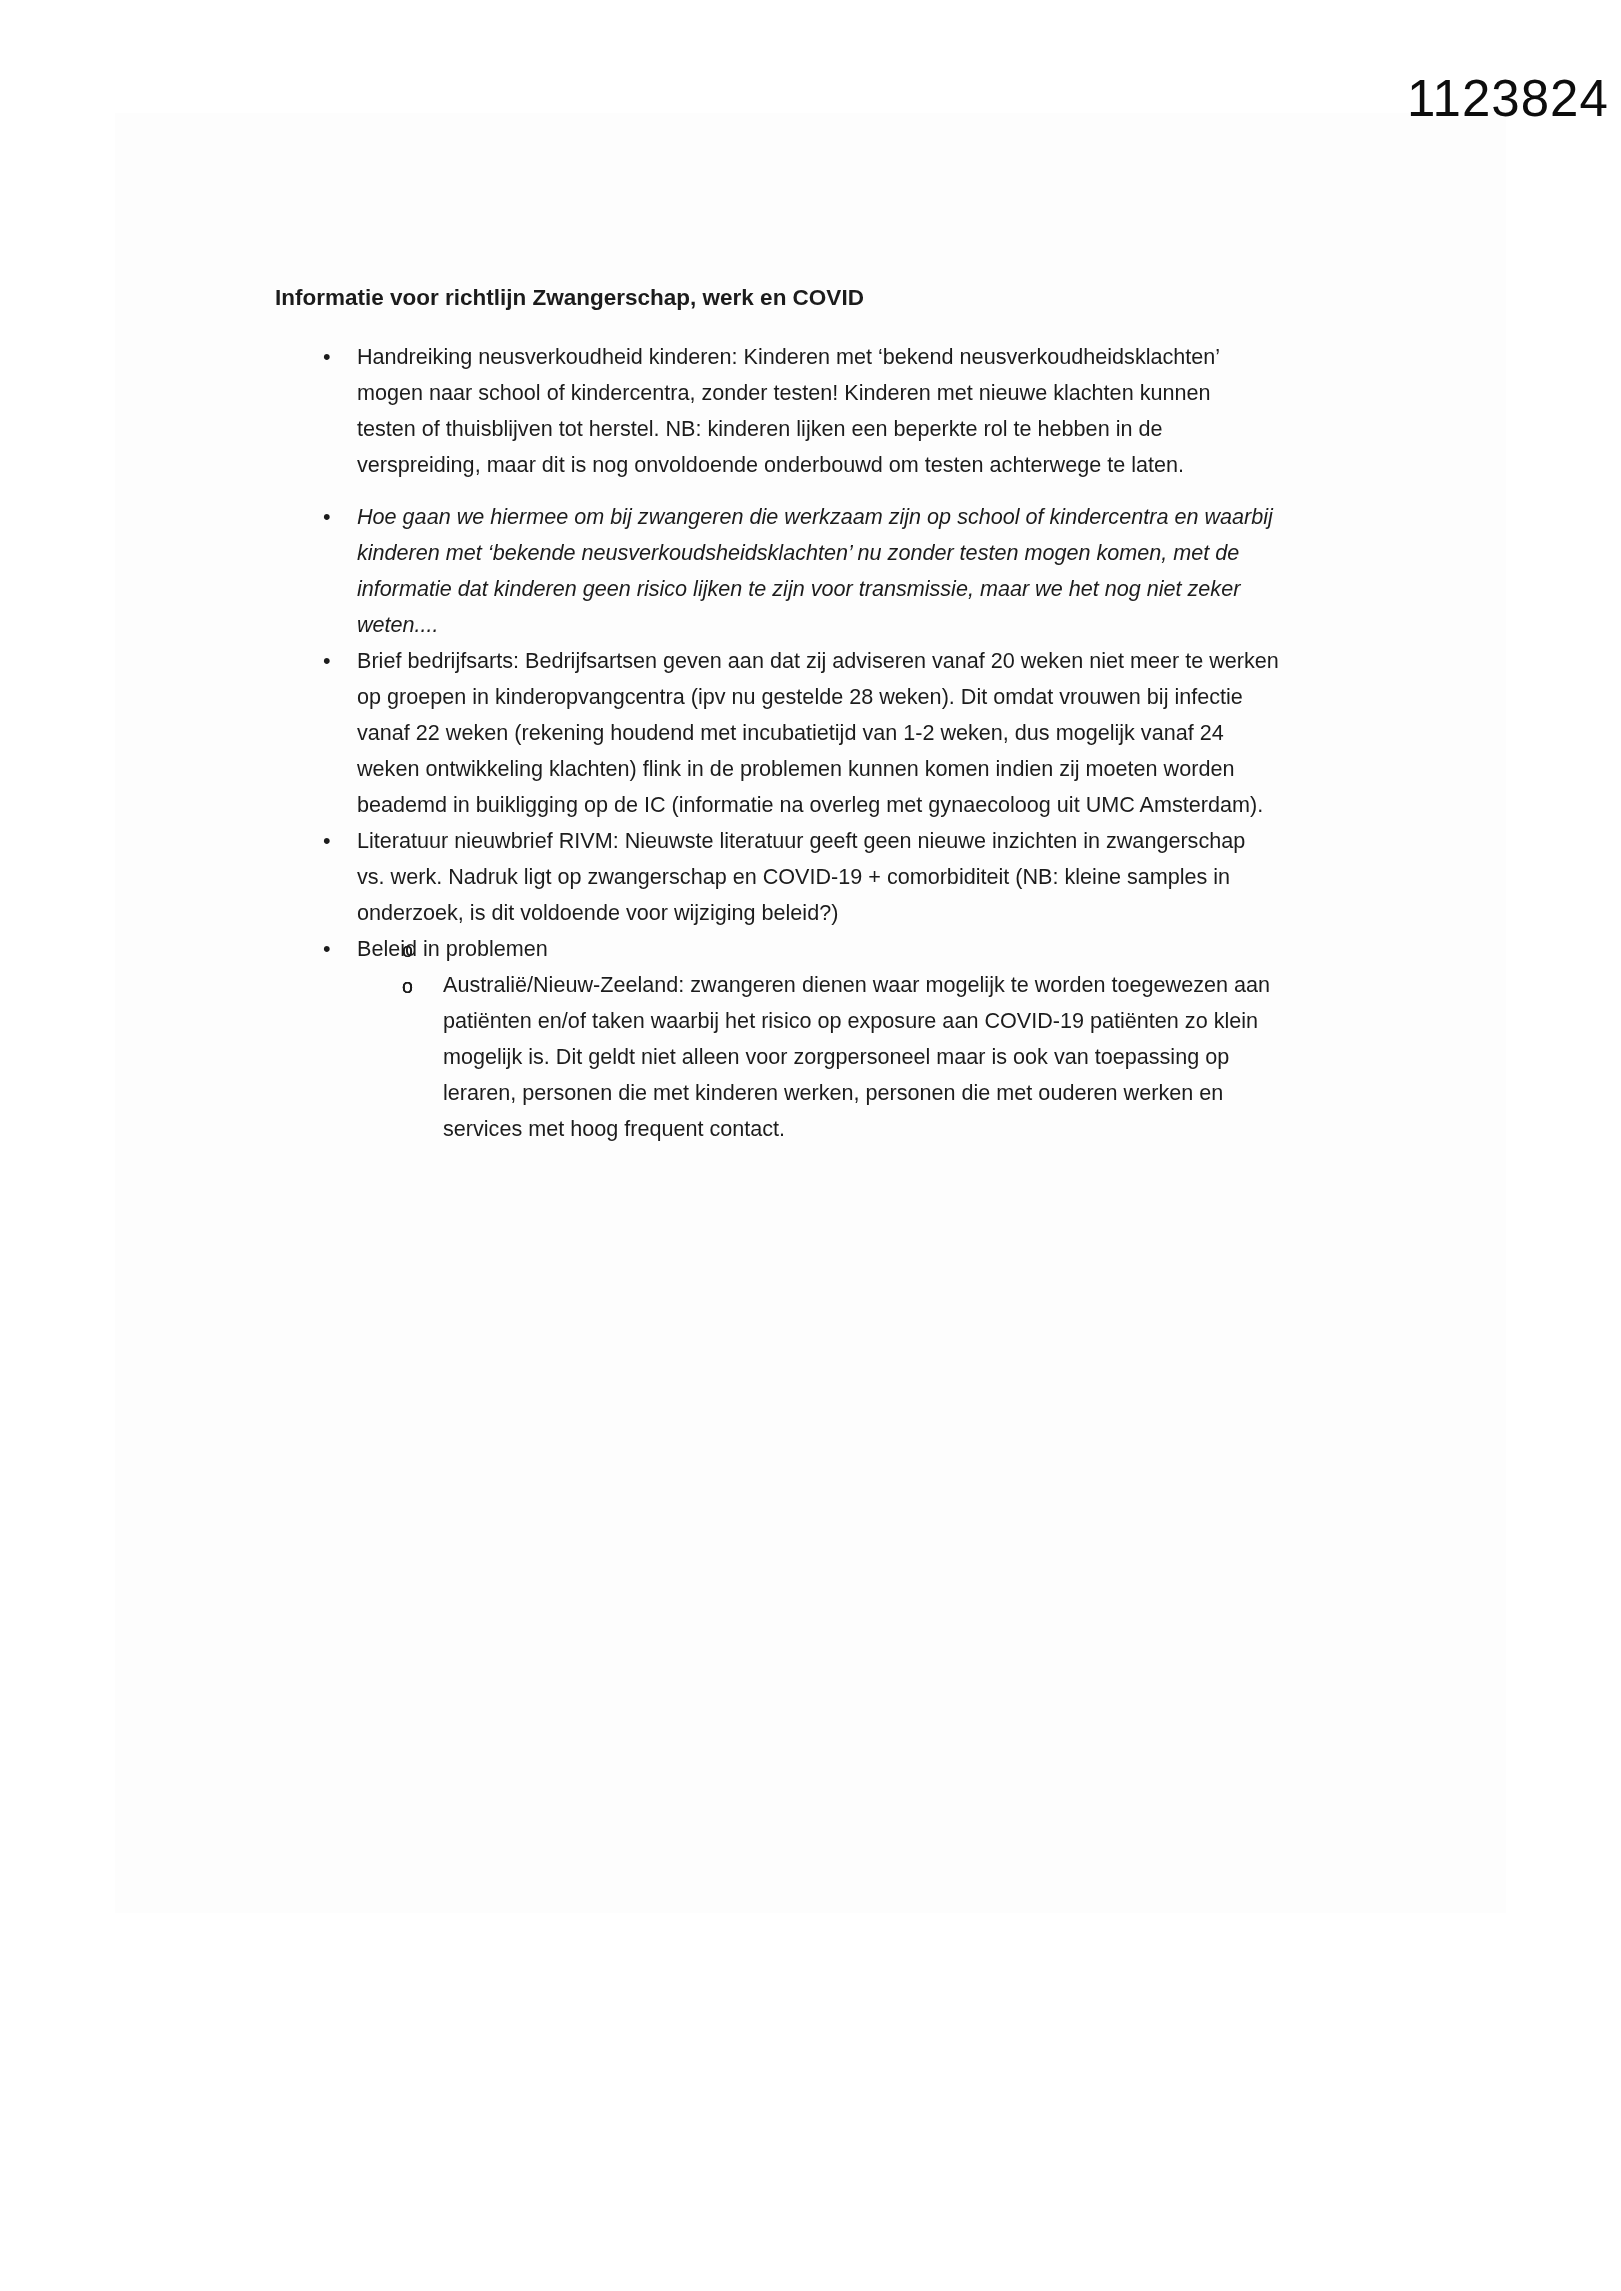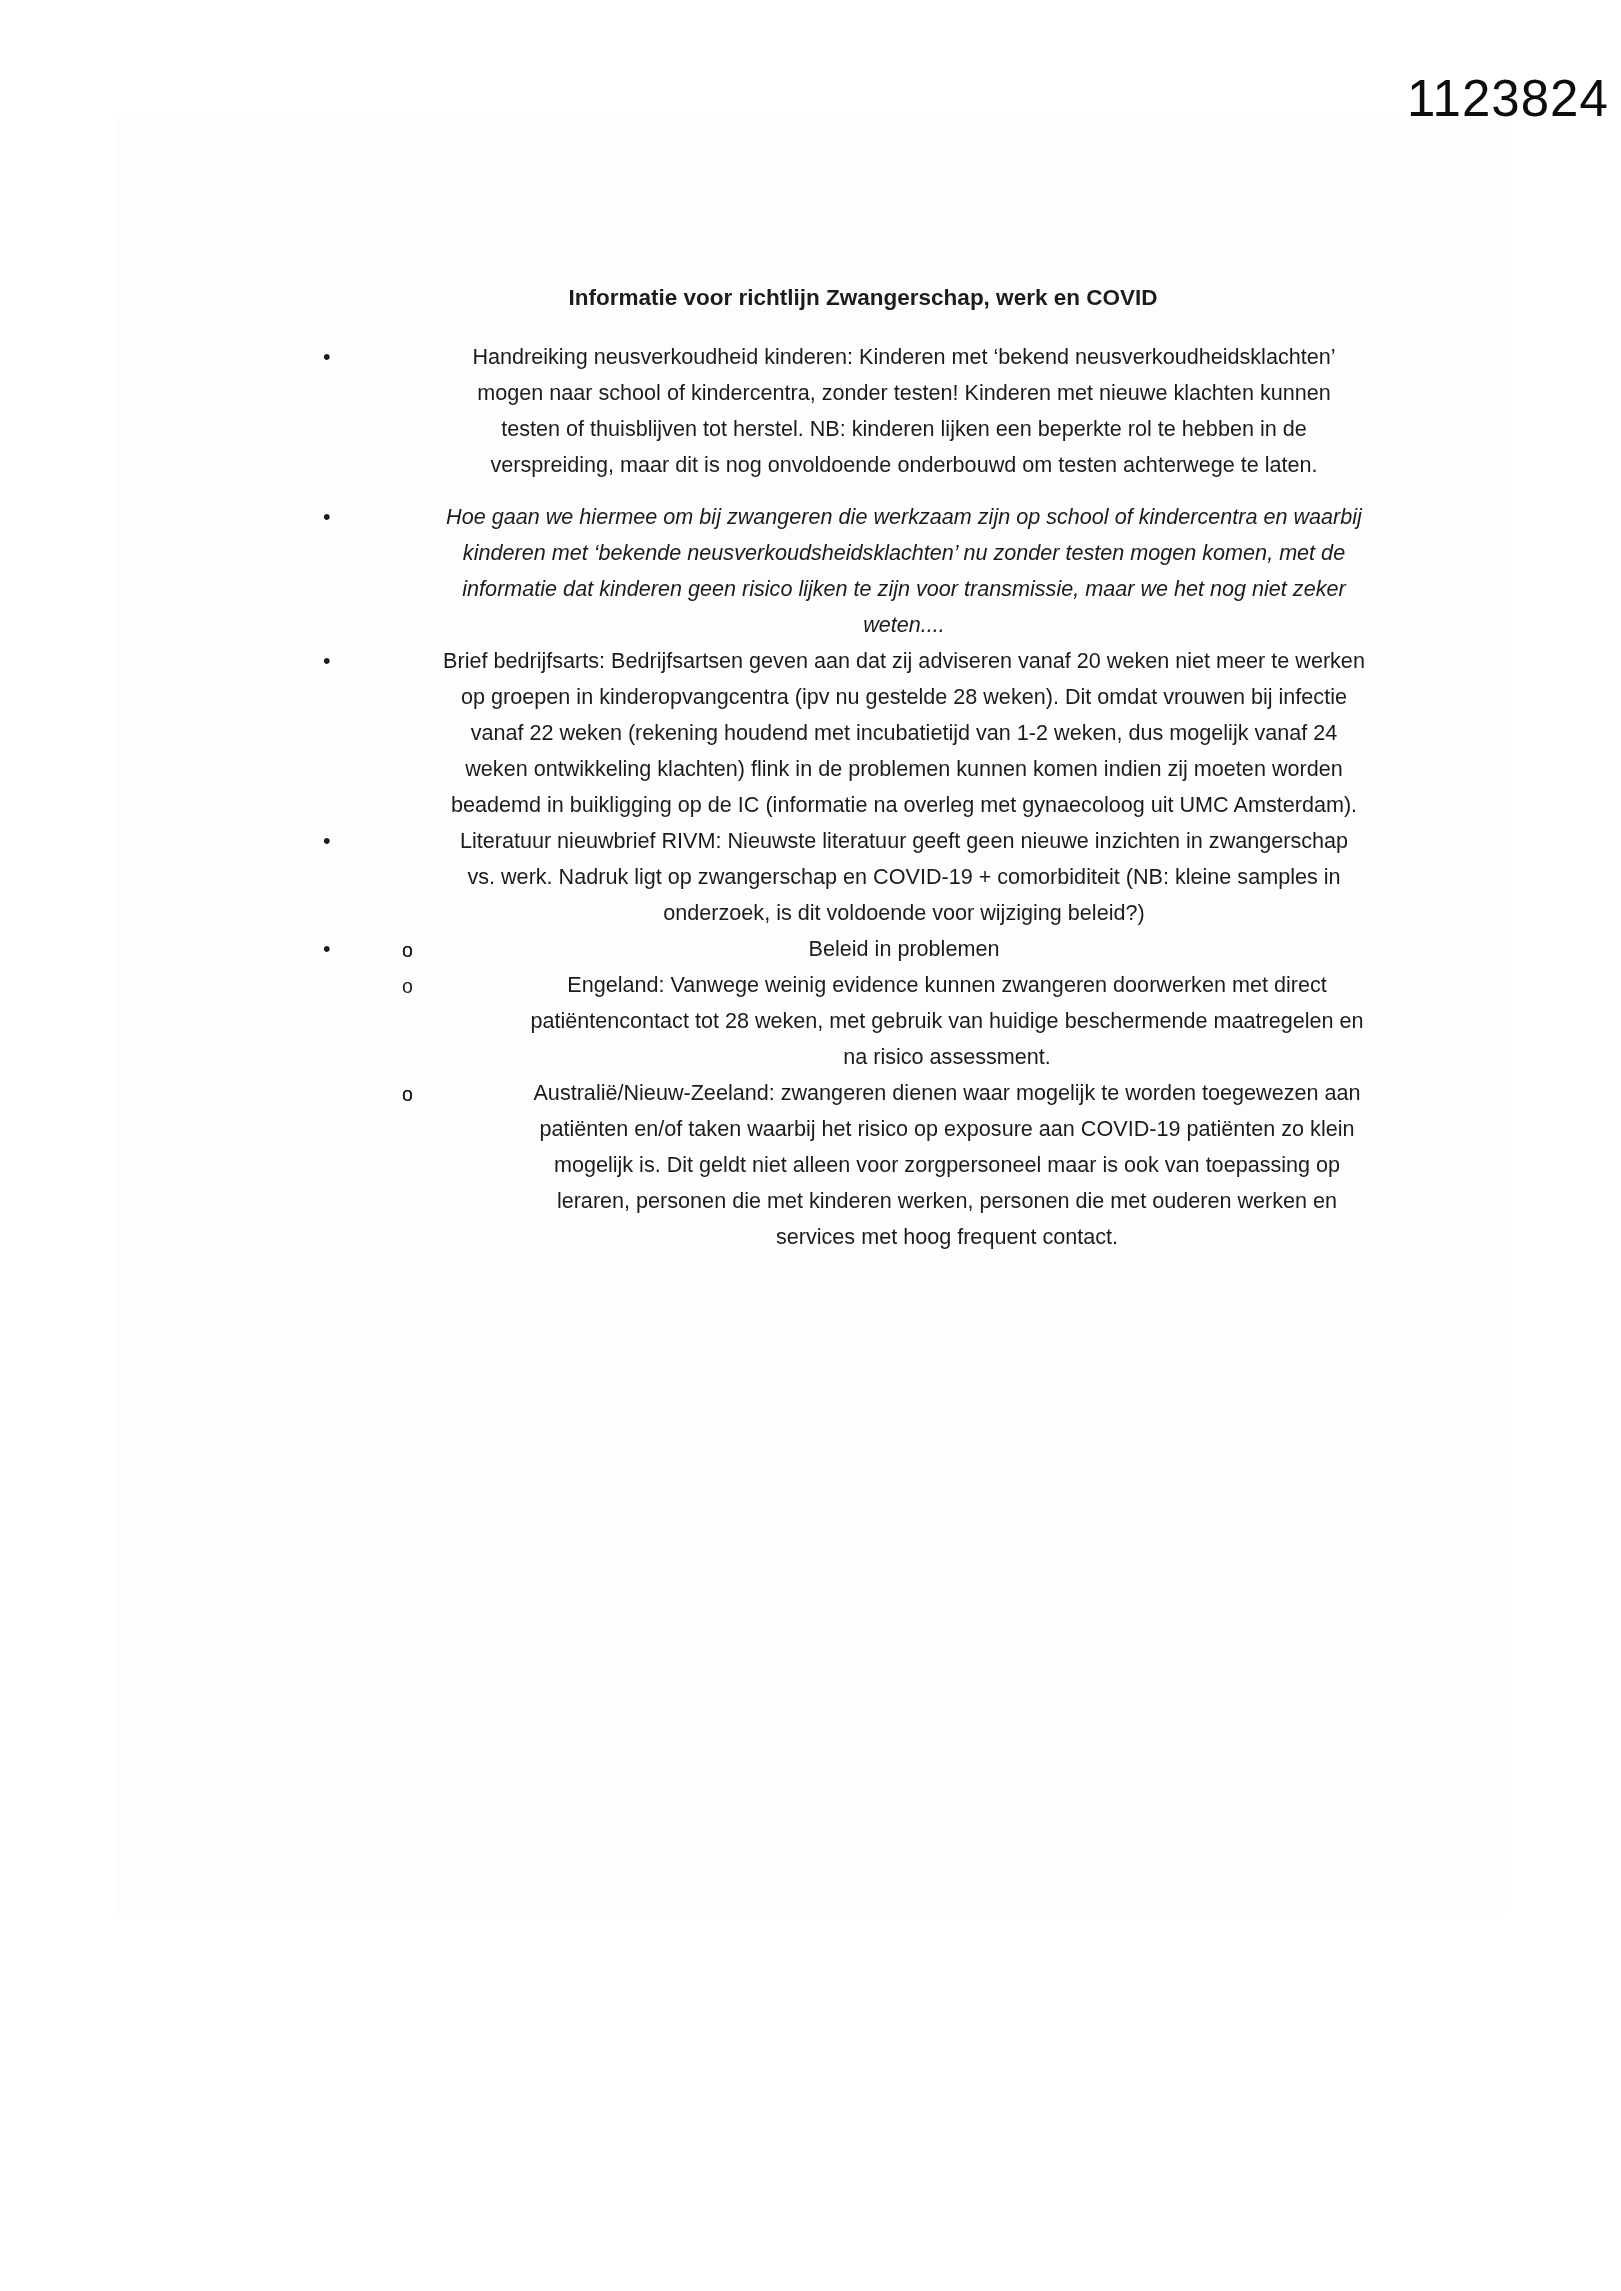--- a/index.html
+++ b/index.html
@@ -30,21 +30,20 @@
     letter-spacing: 1px;
   }
   .doc {
     position: absolute;
     left: 275px;
     top: 280px;
     width: 1176px;
     font-size: 21.6px;
     line-height: 36px;
     color: #1c1c1c;
-    text-align: center;
   }
   .doc-title {
     font-size: 22.5px;
     font-weight: 700;
     line-height: 36px;
     margin: 0 0 22.5px 0;
   }
   .section-heading {
     font-size: 22.5px;
     font-weight: 700;
@@ -127,23 +126,20 @@
       <span class="marker2">o</span>
     </div>
 
     <div class="li1">
       <span class="marker1">•</span>
       <div class="txt">Beleid in problemen</div>
     </div>
 
     <div class="li2">
       <span class="marker2">o</span>
-      <div class="txt">Engeland: Vanwege weinig evidence kunnen zwangeren doorwerken met direct
-patiëntencontact tot 28 weken, met gebruik van huidige beschermende maatregelen en
-na risico assessment.</div>
     </div>
 
     <div class="li2">
       <span class="marker2">o</span>
     </div>
 
     <div class="li2">
       <span class="marker2">o</span>
       <div class="txt">Australië/Nieuw-Zeeland: zwangeren dienen waar mogelijk te worden toegewezen aan
 patiënten en/of taken waarbij het risico op exposure aan COVID-19 patiënten zo klein

